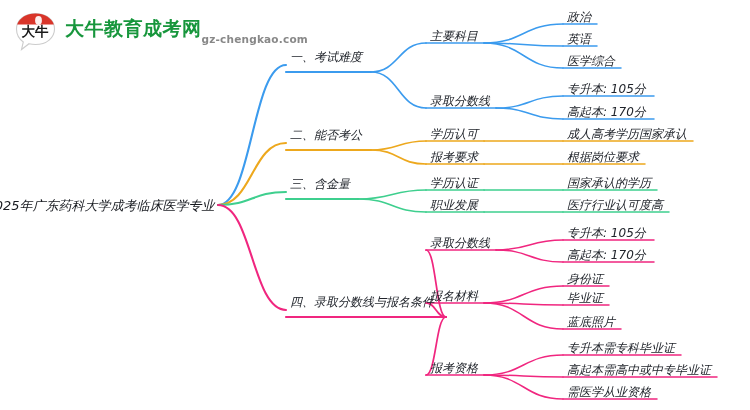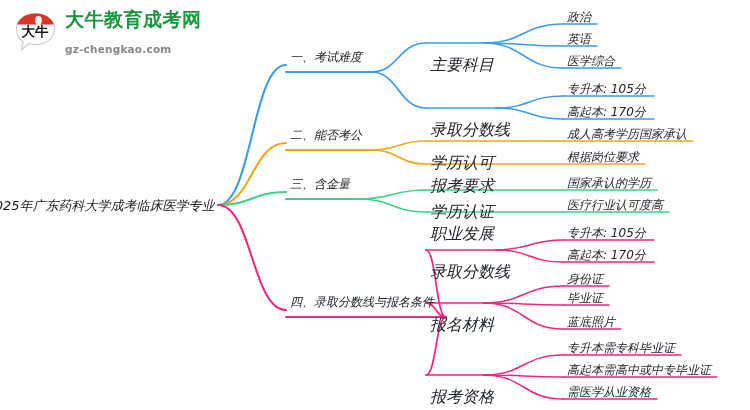--- a/index.html
+++ b/index.html
@@ -27,21 +27,21 @@
     gap: 7px;
   }
   #logo-mark {
     width: 44px;
     height: 42px;
     position: relative;
     flex: none;
   }
   #logo-text-wrap {
     display: flex;
-    flex-direction: column;
+    flex-direction: row;
     line-height: 1;
   }
   #logo-title {
     font-size: 19px;
     font-weight: bold;
     color: #17963c;
     letter-spacing: 0.5px;
     white-space: nowrap;
   }
   #logo-sub {
@@ -68,21 +68,21 @@
     white-space: nowrap;
     line-height: 15px;
     transform: translateY(-50%);
     font-style: italic;
   }
   .mm-label.root {
     font-size: 13px;
     color: #16191f;
   }
   .mm-label.lvl1 { font-size: 12px; }
-  .mm-label.lvl2 { font-size: 16px; margin-top: 28px; }
+  .mm-label.lvl2 { font-size: 12px; }
   .mm-label.lvl3 { font-size: 12px; }
 </style>
 </head>
 <body>
 
 <div id="logo-area">
   <div id="logo-mark">
     <svg width="44" height="42" viewBox="0 0 44 42" xmlns="http://www.w3.org/2000/svg">
       <path d="M21.5 2.5 C32.5 2.5 40.5 9.2 40.5 18 C40.5 26.8 32.5 33.5 21.5 33.5 C19.2 33.5 17 33.2 15 32.7 L7.5 38.5 L9.3 31 C5.3 28.1 2.5 23.4 2.5 18 C2.5 9.2 10.5 2.5 21.5 2.5 Z" fill="#ffffff" stroke="#cccccc" stroke-width="1.1"></path>
       <path d="M21.5 2.5 C30.6 2.5 37.6 7.1 39.8 13.4 L3.2 13.4 C5.4 7.1 12.4 2.5 21.5 2.5 Z" fill="#d9352a"></path>

